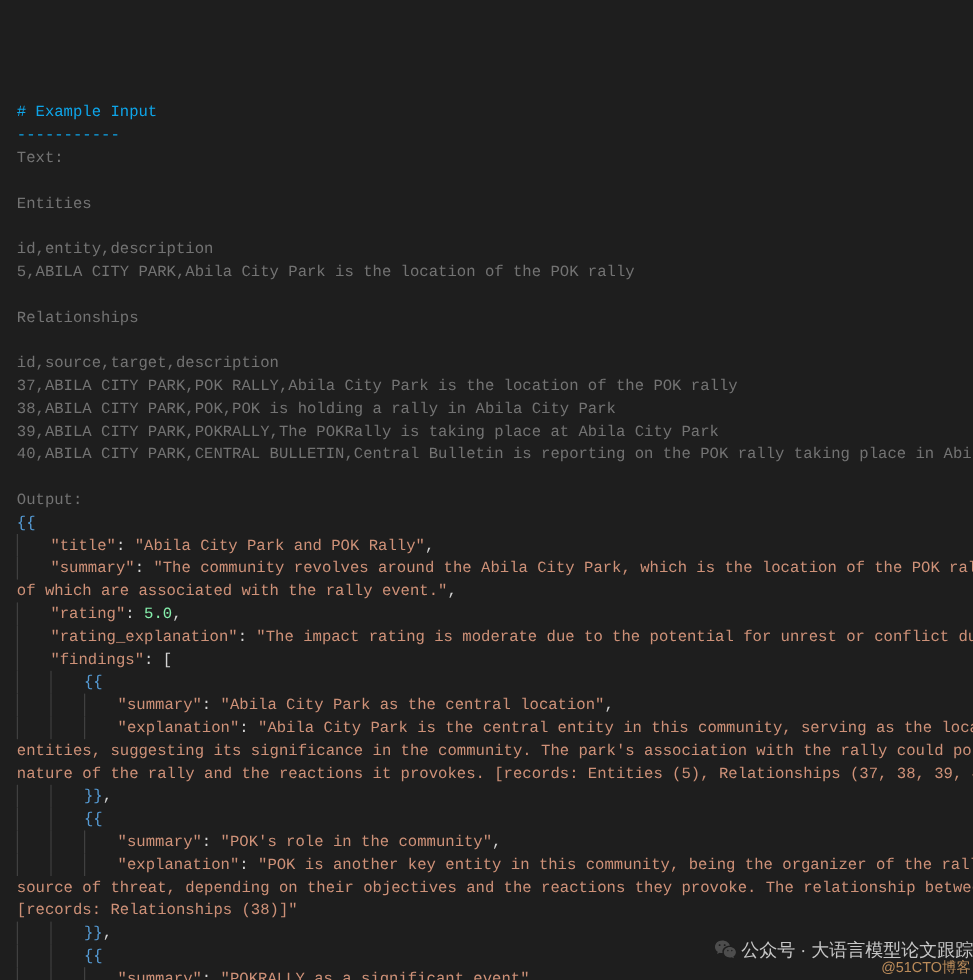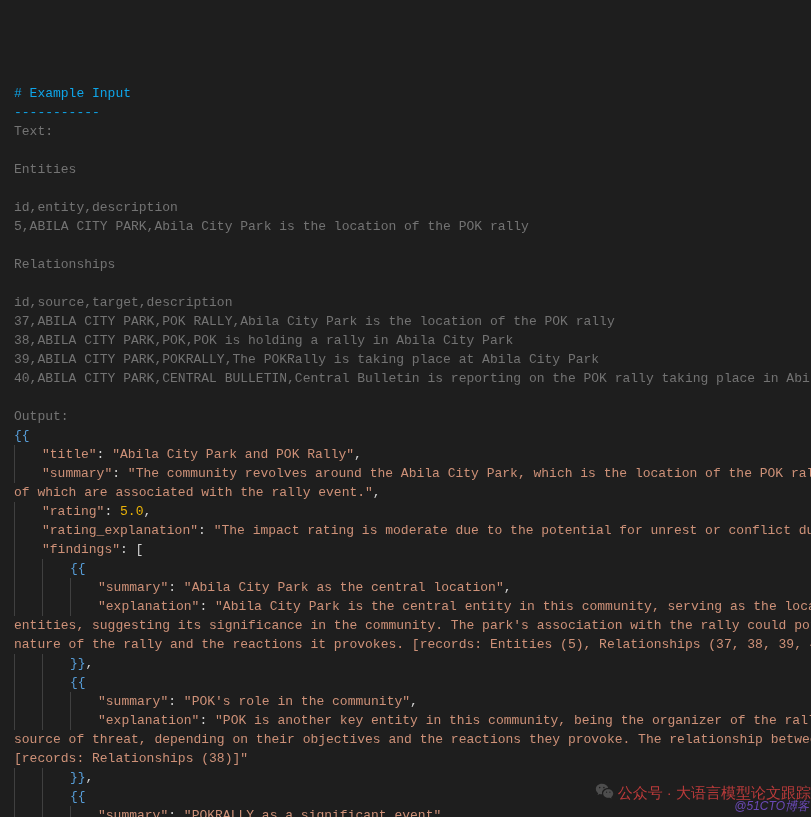--- a/index.html
+++ b/index.html
@@ -22,43 +22,42 @@
       border-left: 1px solid #404040;
       height: 19px;
       vertical-align: top;
       margin-right: 27px;
     }
     .c-comment { color: #0ea5e9; font-family: Liberation Mono, monospace; }
     .c-default { color: #737373; }
     .c-brace { color: #569cd6; }
     .c-string { color: #ce9178; }
     .c-punc { color: #d4d4d4; }
-    .c-num { color: #eab308; }
+    .c-num { color: #86efac; }
     .watermark {
       position: absolute;
       right: 0;
       bottom: 14px;
-      color: #ef4444;
+      color: #ffffff;
       font-size: 15px;
       display: flex;
       align-items: center;
       gap: 2px;
       opacity: 0.75;
       font-family: sans-serif;
     }
     .watermark svg { opacity: 0.6; }
     .watermark-sub {
       position: absolute;
       right: 2px;
       bottom: 1px;
-      color: #8b5cf6;
+      color: #fdba74;
       font-size: 12px;
       font-family: sans-serif;
       opacity: 0.7;
-      font-style: italic;
     }
     .code-container { position: relative; }
   </style>
 </head>
 <body>
 
 
 
 <div class="code-container" id="code-root"><span class="line"><span class="c-comment"># Example Input</span></span><span class="line"><span class="c-comment">-----------</span></span><span class="line"><span class="c-default">Text:</span></span><span class="line"></span><span class="line"><span class="c-default">Entities</span></span><span class="line"></span><span class="line"><span class="c-default">id,entity,description</span></span><span class="line"><span class="c-default">5,ABILA CITY PARK,Abila City Park is the location of the POK rally</span></span><span class="line"></span><span class="line"><span class="c-default">Relationships</span></span><span class="line"></span><span class="line"><span class="c-default">id,source,target,description</span></span><span class="line"><span class="c-default">37,ABILA CITY PARK,POK RALLY,Abila City Park is the location of the POK rally</span></span><span class="line"><span class="c-default">38,ABILA CITY PARK,POK,POK is holding a rally in Abila City Park</span></span><span class="line"><span class="c-default">39,ABILA CITY PARK,POKRALLY,The POKRally is taking place at Abila City Park</span></span><span class="line"><span class="c-default">40,ABILA CITY PARK,CENTRAL BULLETIN,Central Bulletin is reporting on the POK rally taking place in Abila City Park</span></span><span class="line"></span><span class="line"><span class="c-default">Output:</span></span><span class="line"><span class="c-brace">{{</span></span><span class="line"><span class="guide"></span><span class="c-string">"title"</span><span class="c-punc">: </span><span class="c-string">"Abila City Park and POK Rally"</span><span class="c-punc">,</span></span><span class="line"><span class="guide"></span><span class="c-string">"summary"</span><span class="c-punc">: </span><span class="c-string">"The community revolves around the Abila City Park, which is the location of the POK rally. The pan</span></span><span class="line"><span class="c-string">of which are associated with the rally event."</span><span class="c-punc">,</span></span><span class="line"><span class="guide"></span><span class="c-string">"rating"</span><span class="c-punc">: </span><span class="c-num">5.0</span><span class="c-punc">,</span></span><span class="line"><span class="guide"></span><span class="c-string">"rating_explanation"</span><span class="c-punc">: </span><span class="c-string">"The impact rating is moderate due to the potential for unrest or conflict during the PO</span></span><span class="line"><span class="guide"></span><span class="c-string">"findings"</span><span class="c-punc">: [</span></span><span class="line"><span class="guide"></span><span class="guide"></span><span class="c-brace">{{</span></span><span class="line"><span class="guide"></span><span class="guide"></span><span class="guide"></span><span class="c-string">"summary"</span><span class="c-punc">: </span><span class="c-string">"Abila City Park as the central location"</span><span class="c-punc">,</span></span><span class="line"><span class="guide"></span><span class="guide"></span><span class="guide"></span><span class="c-string">"explanation"</span><span class="c-punc">: </span><span class="c-string">"Abila City Park is the central entity in this community, serving as the location for t</span></span><span class="line"><span class="c-string">entities, suggesting its significance in the community. The park's association with the rally could potentially le</span></span><span class="line"><span class="c-string">nature of the rally and the reactions it provokes. [records: Entities (5), Relationships (37, 38, 39, 40)]"</span></span><span class="line"><span class="guide"></span><span class="guide"></span><span class="c-brace">}}</span><span class="c-punc">,</span></span><span class="line"><span class="guide"></span><span class="guide"></span><span class="c-brace">{{</span></span><span class="line"><span class="guide"></span><span class="guide"></span><span class="guide"></span><span class="c-string">"summary"</span><span class="c-punc">: </span><span class="c-string">"POK's role in the community"</span><span class="c-punc">,</span></span><span class="line"><span class="guide"></span><span class="guide"></span><span class="guide"></span><span class="c-string">"explanation"</span><span class="c-punc">: </span><span class="c-string">"POK is another key entity in this community, being the organizer of the rally at Abila</span></span><span class="line"><span class="c-string">source of threat, depending on their objectives and the reactions they provoke. The relationship between POK and t</span></span><span class="line"><span class="c-string">[records: Relationships (38)]"</span></span><span class="line"><span class="guide"></span><span class="guide"></span><span class="c-brace">}}</span><span class="c-punc">,</span></span><span class="line"><span class="guide"></span><span class="guide"></span><span class="c-brace">{{</span></span><span class="line"><span class="guide"></span><span class="guide"></span><span class="guide"></span><span class="c-string">"summary"</span><span class="c-punc">: </span><span class="c-string">"POKRALLY as a significant event"</span><span class="c-punc">,</span></span></div>
 

